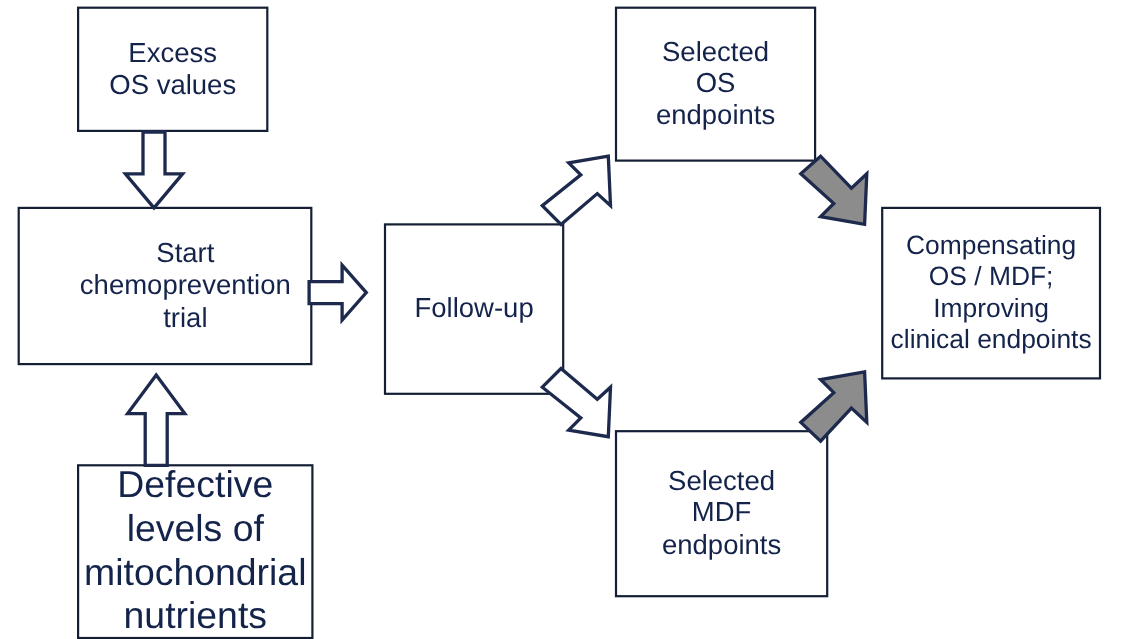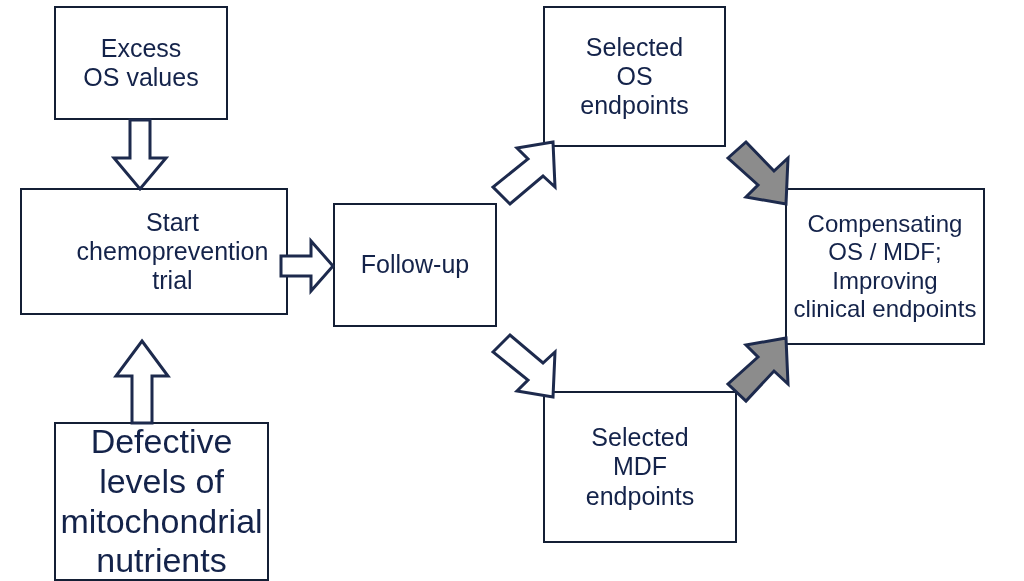--- a/index.html
+++ b/index.html
@@ -18,38 +18,39 @@
   }
   .node {
     position: absolute;
     box-sizing: border-box;
     background: #ffffff;
     border: 2px solid #141f35;
     display: flex;
     align-items: center;
     justify-content: center;
     text-align: center;
+    margin-left: 16px;
   }
   .node .node-label {
     color: #14234a;
     line-height: 1.17;
     white-space: pre-line;
     padding: 0 3px;
   }
   
   #node-excess-os-values      { left: 54px;  top: 6px;   width: 174px; height: 114px; }
   #node-excess-os-values .node-label      { font-size: 25px; }
 
-  #node-start-chemoprevention { left: 20px;   top: 188px; width: 268px; height: 127px; padding-left: 37px; }
+  #node-start-chemoprevention { left: 0;   top: 188px; width: 268px; height: 144px; padding-left: 37px; }
   #node-start-chemoprevention .node-label { font-size: 25px; }
 
   #node-defective-levels      { left: 54px;  top: 422px; width: 215px; height: 159px; }
   #node-defective-levels .node-label      { font-size: 34px; }
 
-  #node-follow-up             { left: 333px; top: 203px; width: 164px; height: 124px; }
+  #node-follow-up             { left: 333px; top: 203px; width: 164px; height: 156px; }
   #node-follow-up .node-label             { font-size: 25px; }
 
   #node-selected-os-endpoints { left: 543px; top: 6px;   width: 183px; height: 141px; }
   #node-selected-os-endpoints .node-label { font-size: 25px; }
 
   #node-selected-mdf-endpoints{ left: 543px; top: 391px; width: 194px; height: 152px; }
   #node-selected-mdf-endpoints .node-label{ font-size: 25px; }
 
   #node-compensating          { left: 785px; top: 188px; width: 200px; height: 157px; }
   #node-compensating .node-label          { font-size: 24px; }

